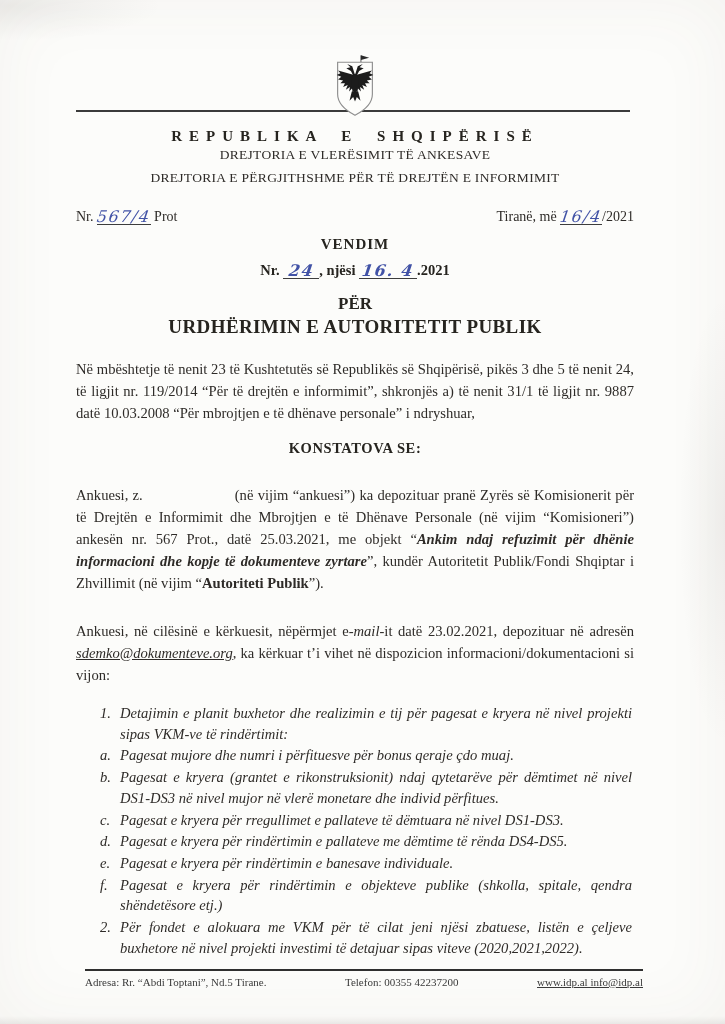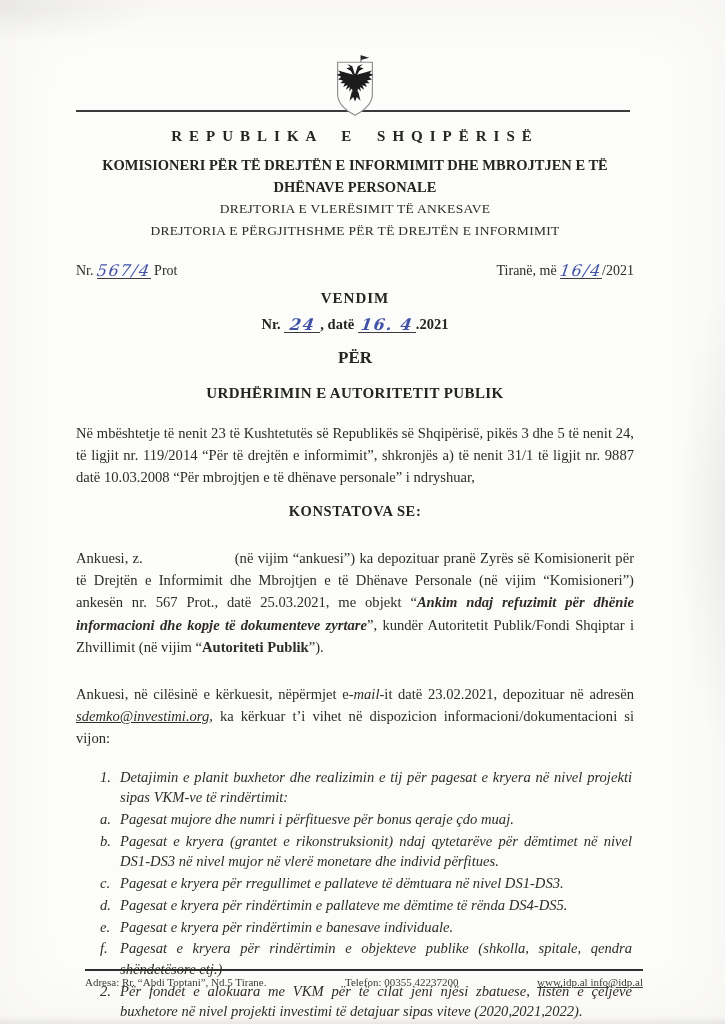--- a/index.html
+++ b/index.html
@@ -46,21 +46,21 @@
     font-family:"DejaVu Serif",serif; font-style:italic;
     color:#4152a6; font-size:16px; letter-spacing:1.5px;
     transform:skewX(-8deg);
   }
   .w52{ min-width:52px; } .w40{ min-width:40px; } .w36{ min-width:36px; } .w56{ min-width:58px; }
 
   
   .vendim{ margin-top:11px; text-align:center; font-weight:bold; font-size:15px; letter-spacing:1px; color:#26241f;font-family:Liberation Serif, serif;}
   .vendim-nr{ margin-top:9px; text-align:center; font-weight:bold; font-size:14.5px; color:#26241f;}
   .per{ margin-top:15px; text-align:center; font-weight:bold; font-size:17px; color:#26241f;}
-  .subject{ margin-top:17px; text-align:center; font-weight:bold; font-size:15px; letter-spacing:.4px; color:#26241f;}
+  .subject{ margin-top:2px; text-align:center; font-weight:bold; font-size:19px; letter-spacing:.4px; color:#26241f;}
 
   
   .body-p{ margin:20px 0 0; font-size:14.6px; line-height:1.52; text-align:justify; }
   .konstatova{ margin-top:15px; text-align:center; font-weight:bold; font-size:14.5px; letter-spacing:.6px; color:#26241f;}
   .p2{ margin-top:27px; }
   .p3{ margin-top:25px; }
   .gap{ display:inline-block; width:92px; }
   .obj{ font-weight:bold; font-style:italic; }
   .b{ font-weight:bold; }
   .i{ font-style:italic; }
@@ -97,52 +97,51 @@
             <polygon points="48,46 13,36 18,42 10,46 20,50 13,56 24,58 18,64 28,64 24,72 34,68 30,78 39,72 37,82 45,74 44,86 49,76"></polygon>
             <polygon points="52,46 87,36 82,42 90,46 80,50 87,56 76,58 82,64 72,64 76,72 66,68 70,78 61,72 63,82 55,74 56,86 51,76"></polygon>
             <ellipse cx="50" cy="64" rx="8" ry="21"></ellipse>
             <polygon points="43,82 57,82 62,102 54,94 50,104 46,94 38,102"></polygon>
           </g>
         </svg>
       </div>
     </div>
 
     <div class="republic">REPUBLIKA E SHQIPËRISË</div>
-    <div class="org">KOMISIONERI PËR TË DREJTËN E INFORMIMIT DHE MBROJTJEN E TË DHËNAVE PERSONALE</div>
     <div class="dir">DREJTORIA E VLERËSIMIT TË ANKESAVE</div>
     <div class="dir first">DREJTORIA E PËRGJITHSHME PËR TË DREJTËN E INFORMIMIT</div>
 
     <div class="proto-row">
       <div>
         <span>Nr.</span>
         <span class="hw-slot w52"><span class="hw">567/4</span></span>
         <span>Prot</span>
       </div>
       <div>
         <span>Tiranë, më</span>
         <span class="hw-slot w40"><span class="hw">16/4</span></span><span>/2021</span>
       </div>
     </div>
 
     <div class="vendim">VENDIM</div>
     <div class="vendim-nr">
       <span>Nr.</span>
-      <span class="hw-slot w36"><span class="hw">24</span></span><span>, datë</span>
+      <span class="hw-slot w36"><span class="hw">24</span></span><span>, njësi</span>
       <span class="hw-slot w56"><span class="hw">16. 4</span></span><span>.2021</span>
     </div>
     <div class="per">PËR</div>
     <div class="subject">URDHËRIMIN E AUTORITETIT PUBLIK</div>
 
     <p class="body-p">Në mbështetje të nenit 23 të Kushtetutës së Republikës së Shqipërisë, pikës 3 dhe 5 të nenit 24, të ligjit nr. 119/2014 “Për të drejtën e informimit”, shkronjës a) të nenit 31/1 të ligjit nr. 9887 datë 10.03.2008 “Për mbrojtjen e të dhënave personale” i ndryshuar,</p>
 
     <div class="konstatova">KONSTATOVA SE:</div>
 
     <p class="body-p p2"><span>Ankuesi, z.</span><span class="gap"></span><span>(në vijim “ankuesi”) ka depozituar pranë Zyrës së Komisionerit për të Drejtën e Informimit dhe Mbrojtjen e të Dhënave Personale (në vijim “Komisioneri”) ankesën nr. 567 Prot., datë 25.03.2021, me objekt “</span><span class="obj">Ankim ndaj refuzimit për dhënie informacioni dhe kopje të dokumenteve zyrtare</span><span>”, kundër Autoritetit Publik/Fondi Shqiptar i Zhvillimit (në vijim “</span><span class="b">Autoriteti Publik</span><span>”).</span></p>
 
-    <p class="body-p p3"><span>Ankuesi, në cilësinë e kërkuesit, nëpërmjet e-</span><span class="i">mail</span><span>-it datë 23.02.2021, depozituar në adresën </span><span class="email">sdemko@investimi.org</span><span>, ka kërkuar t’i vihet në dispozicion informacioni/dokumentacioni si vijon:</span></p>
+    <p class="body-p p3"><span>Ankuesi, në cilësinë e kërkuesit, nëpërmjet e-</span><span class="i">mail</span><span>-it datë 23.02.2021, depozituar në adresën </span><span class="email">sdemko@dokumenteve.org</span><span>, ka kërkuar t’i vihet në dispozicion informacioni/dokumentacioni si vijon:</span></p>
 
     <div class="req-list">
       <div class="li">
           <span class="marker">1.</span>
           <span class="txt">Detajimin e planit buxhetor dhe realizimin e tij për pagesat e kryera në nivel projekti sipas VKM-ve të rindërtimit:</span>
         </div>
       <div class="li">
           <span class="marker">a.</span>
           <span class="txt">Pagesat mujore dhe numri i përfituesve për bonus qeraje çdo muaj.</span>
         </div>

